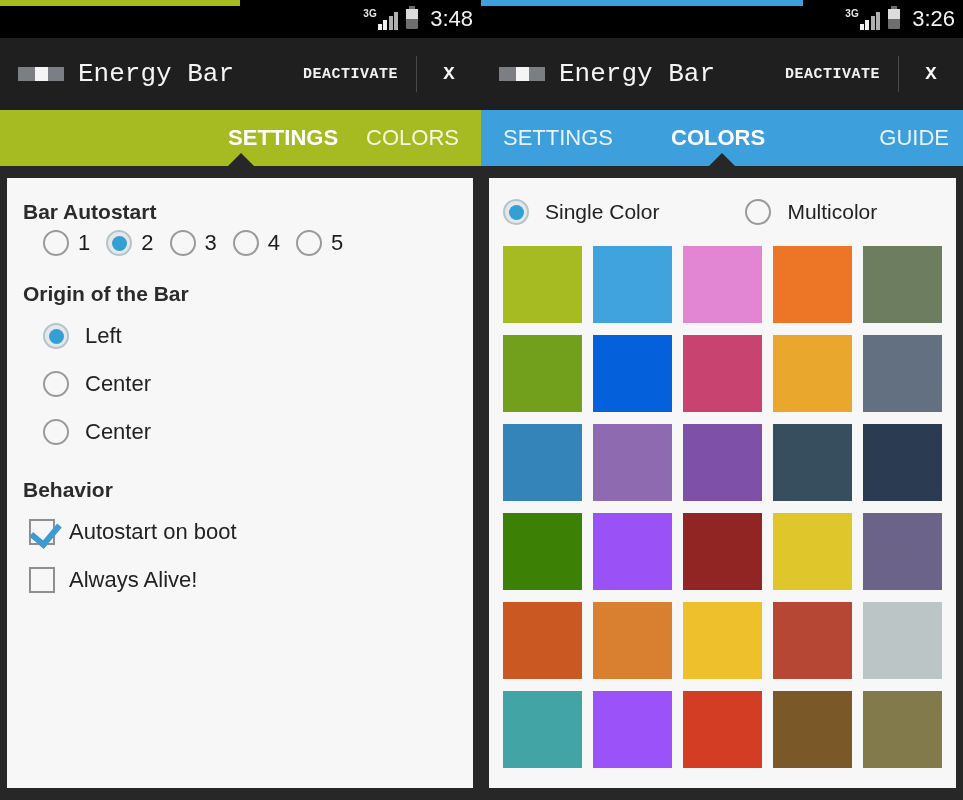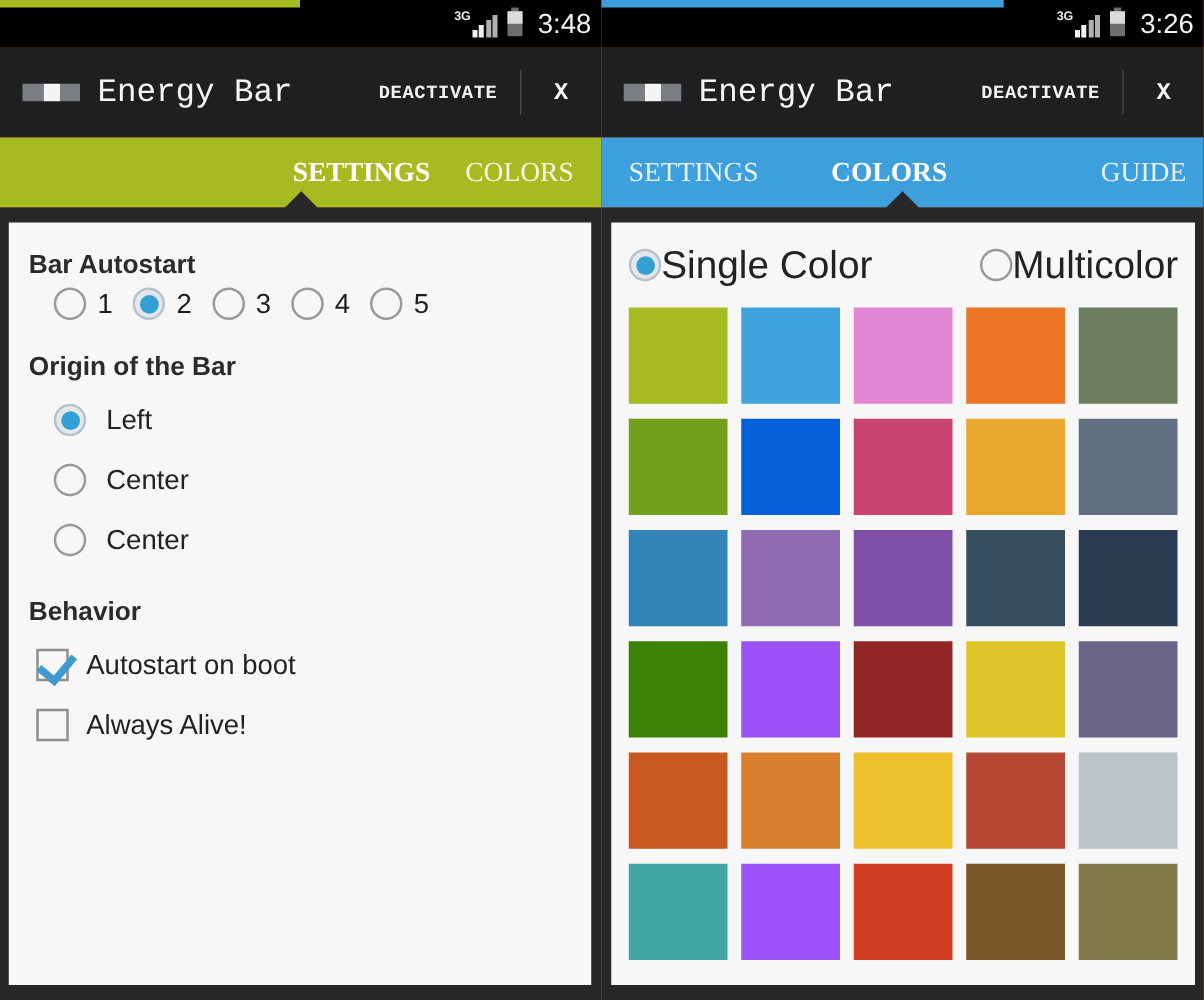--- a/index.html
+++ b/index.html
@@ -4,21 +4,21 @@
 <style>
   * { box-sizing: border-box; margin: 0; padding: 0; }
   html, body {
     width: 963px; height: 800px;
     background: #272727;
     font-family: "Liberation Sans", sans-serif;
     overflow: hidden;
   }
   .screens { display: flex; width: 963px; height: 800px; }
 
-  .phone { position: relative; height: 800px; background: #c2410c; overflow: hidden; }
+  .phone { position: relative; height: 800px; background: #7dd3fc; overflow: hidden; }
   .phone.left  { width: 481px; }
   .phone.right { width: 482px; }
 
   
   .energy-overlay {
     position: absolute; top: 0; left: 0;
     height: 6px; z-index: 40;
   }
 
   
@@ -75,21 +75,21 @@
     color:#f7f7f7; font-size:19px; font-weight:bold;
     width:64px; text-align:center;
   }
 
   
   .tabbar {
     position:relative; height:56px;
     display:flex; align-items:center;
   }
   .tab {
-    font-size:22px; white-space:nowrap; padding: 0 14px; line-height:56px;font-family:Liberation Serif, serif;
+    font-size:22px; white-space:nowrap; padding: 0 14px; line-height:56px;
   }
   .tab.inactive { color:#ffffff; opacity:0.88; font-weight:normal; }
   .tab.active   { color:#ffffff; font-weight:bold; }
   .tab-arrow {
     position:absolute; bottom:-1px;
     width:0; height:0;
     border-left:14px solid transparent;
     border-right:14px solid transparent;
     border-bottom:14px solid #272727;
   }
@@ -144,21 +144,21 @@
     left:5px; top:-3px; width:13px; height:22px;
     border:solid #3d9bd1; border-width:0 6px 6px 0;
     transform: rotate(40deg);
   }
 
   
   .mode-row {
     display:flex; align-items:center; height:56px; padding-left:14px;
   }
   .mode-item { display:flex; align-items:center; }
-  .mode-item .lbl { font-size:31px; color:#222; }
+  .mode-item .lbl { font-size:21px; color:#222; margin-left:16px; }
   .mode-gap { width:86px; }
 
   .swatch-grid {
     display:grid; grid-template-columns: repeat(5, 1fr);
     gap: 12px 11px; padding: 6px 14px 0 14px;
   }
   .swatch { height:77px; width:100%; cursor:pointer; }
 </style>
 </head>
 <body>

